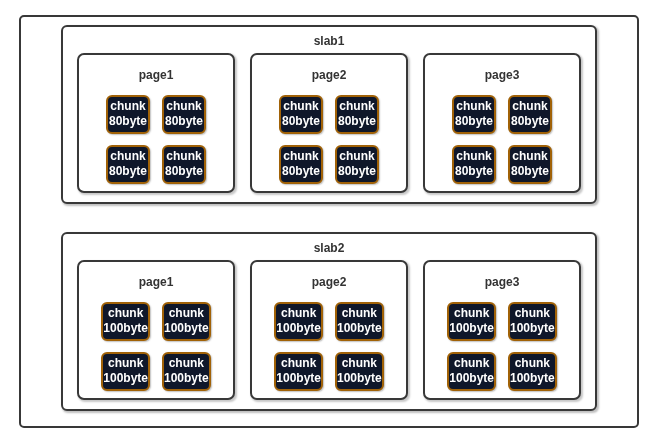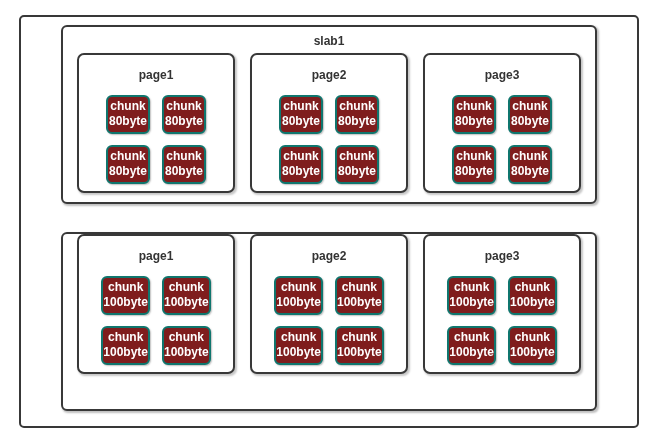--- a/index.html
+++ b/index.html
@@ -82,22 +82,22 @@
   .chunk-grid {
     margin-top: 12px;
     display: grid;
     grid-template-columns: auto auto;
     gap: 11px 12px;
     justify-content: center;
     align-content: start;
   }
   .chunk {
     box-sizing: border-box;
-    background: #7f1d1d;
-    border: 2px solid #0f766e;
+    background: #0f172a;
+    border: 2px solid #a16207;
     border-radius: 6px;
     box-shadow: 1px 1px 1.5px rgba(0,0,0,0.25);
     color: #ffffff;
     font-size: 12px;
     font-weight: bold;
     line-height: 15px;
     text-align: center;
     white-space: pre-line;
     padding: 2px 0 3px;
     min-width: 44px;
@@ -152,20 +152,21 @@
 80byte</div>
             <div class="chunk">chunk
 80byte</div>
           </div>
         </div>
 
       </div>
     </div>
 
     <div class="slab-box">
+      <div class="slab-title">slab2</div>
       <div class="pages-row">
 
         <div class="page-box">
           <div class="page-title">page1</div>
           <div class="chunk-grid">
             <div class="chunk">chunk
 100byte</div>
             <div class="chunk">chunk
 100byte</div>
             <div class="chunk">chunk

